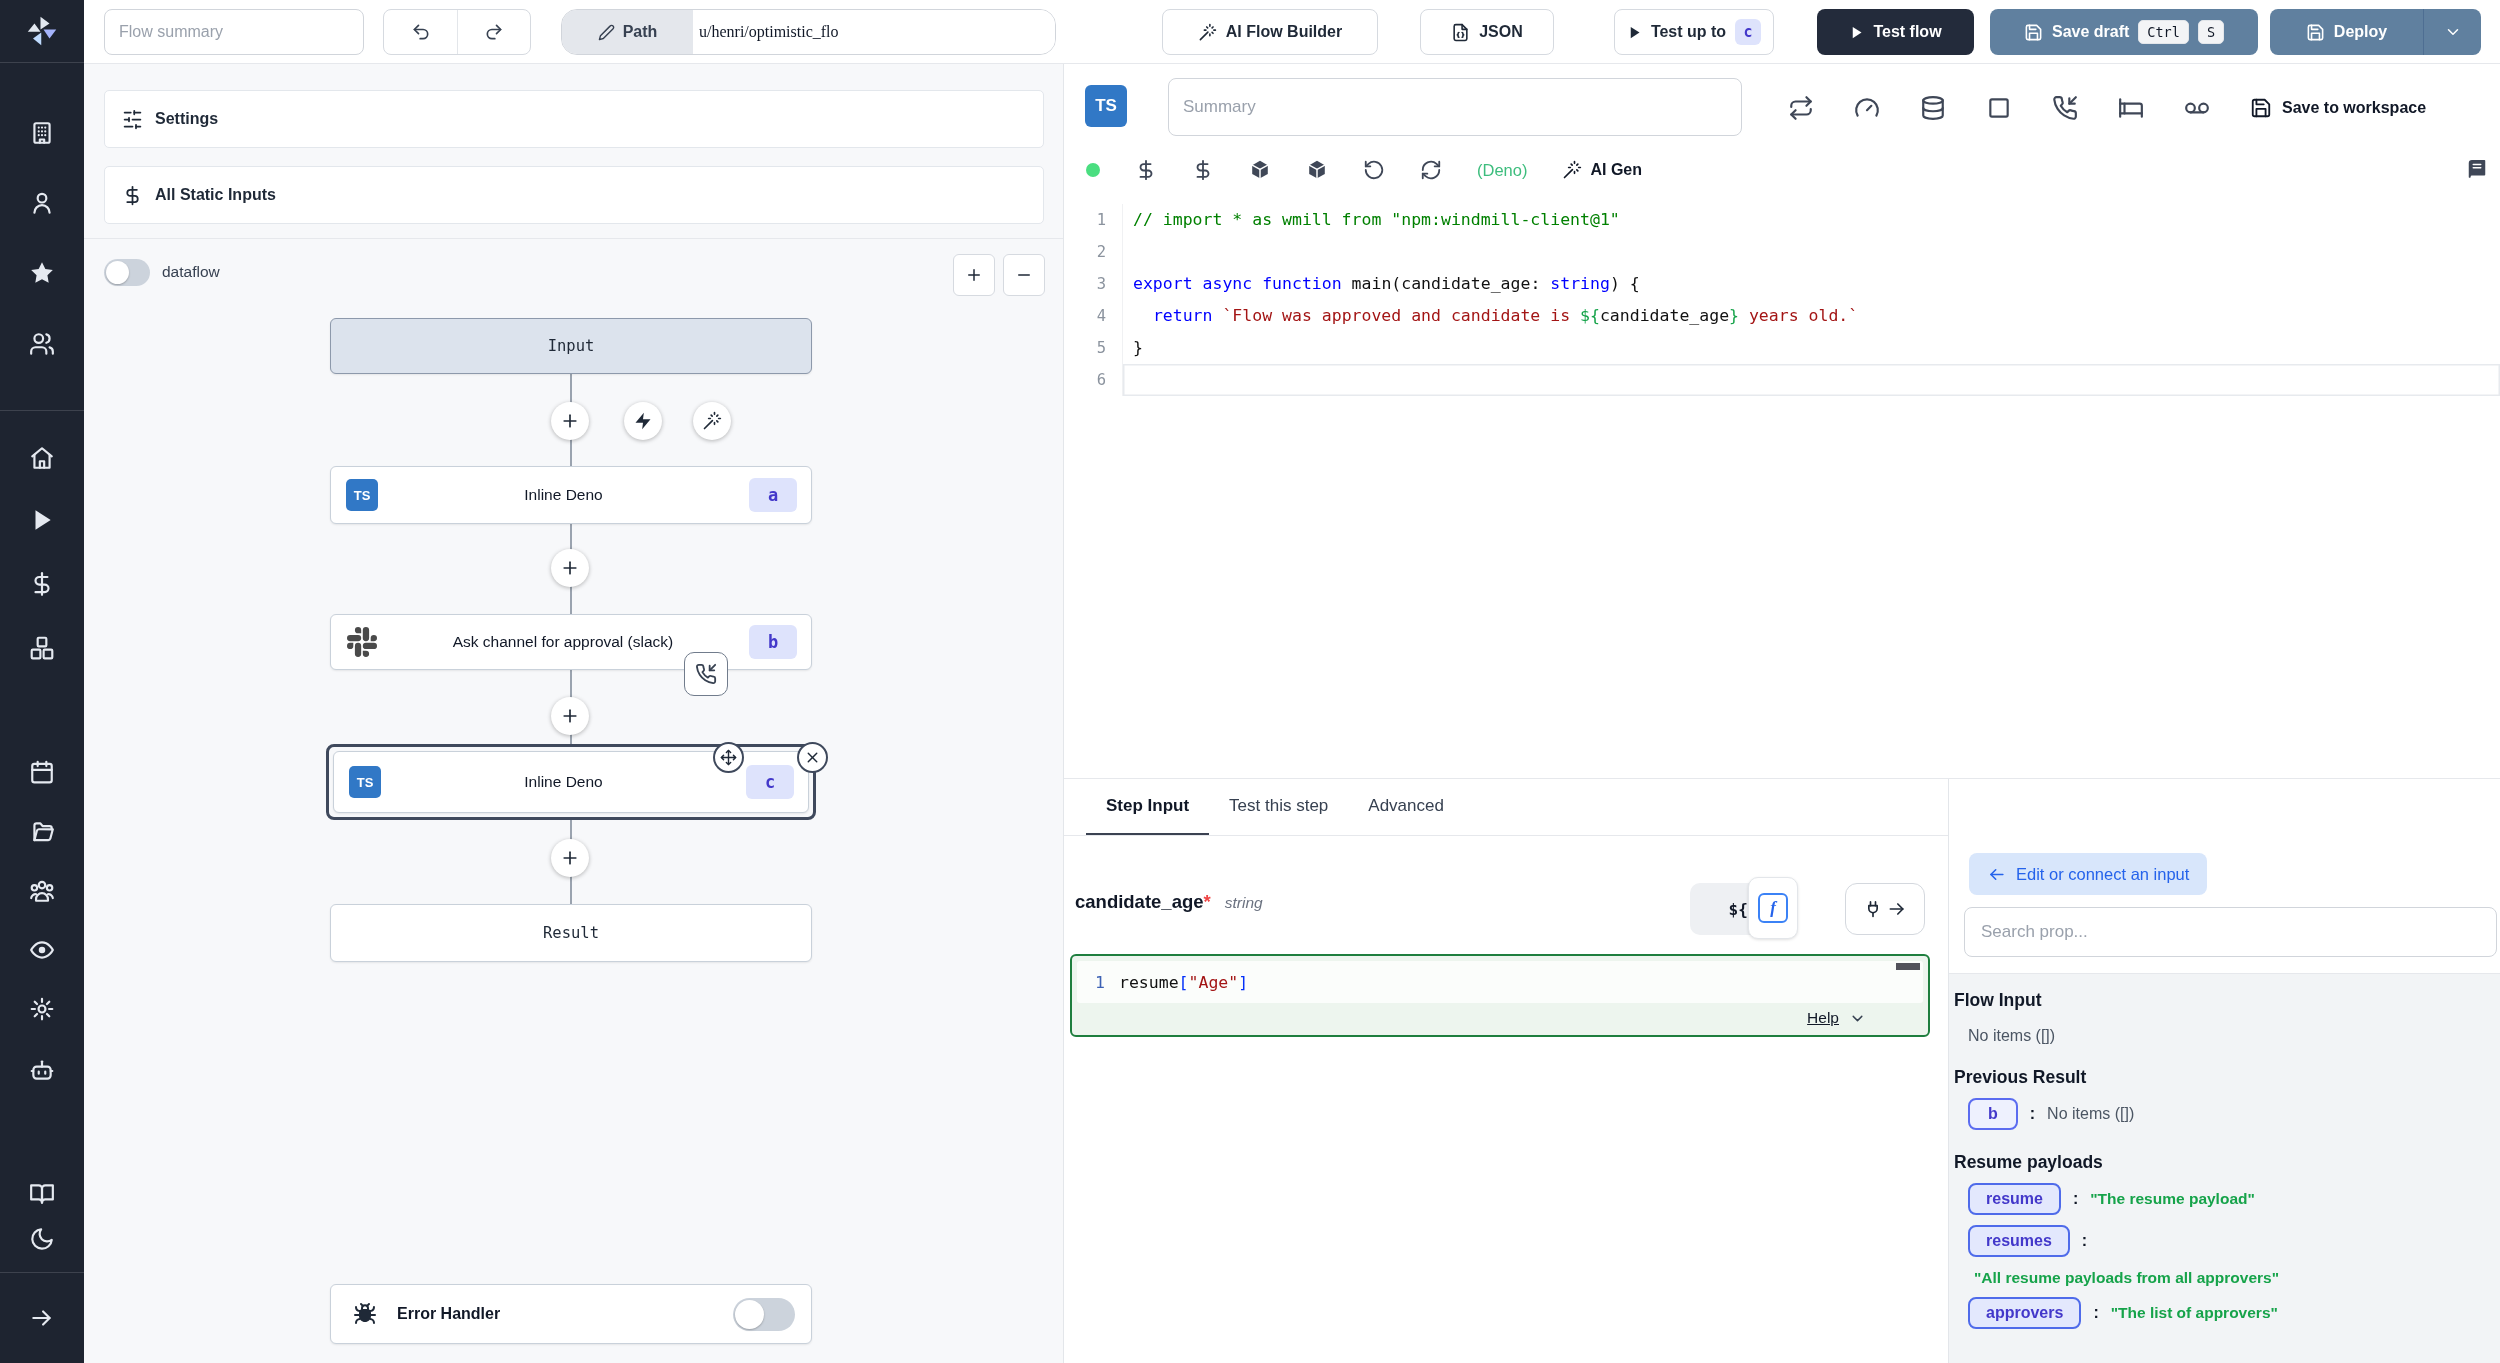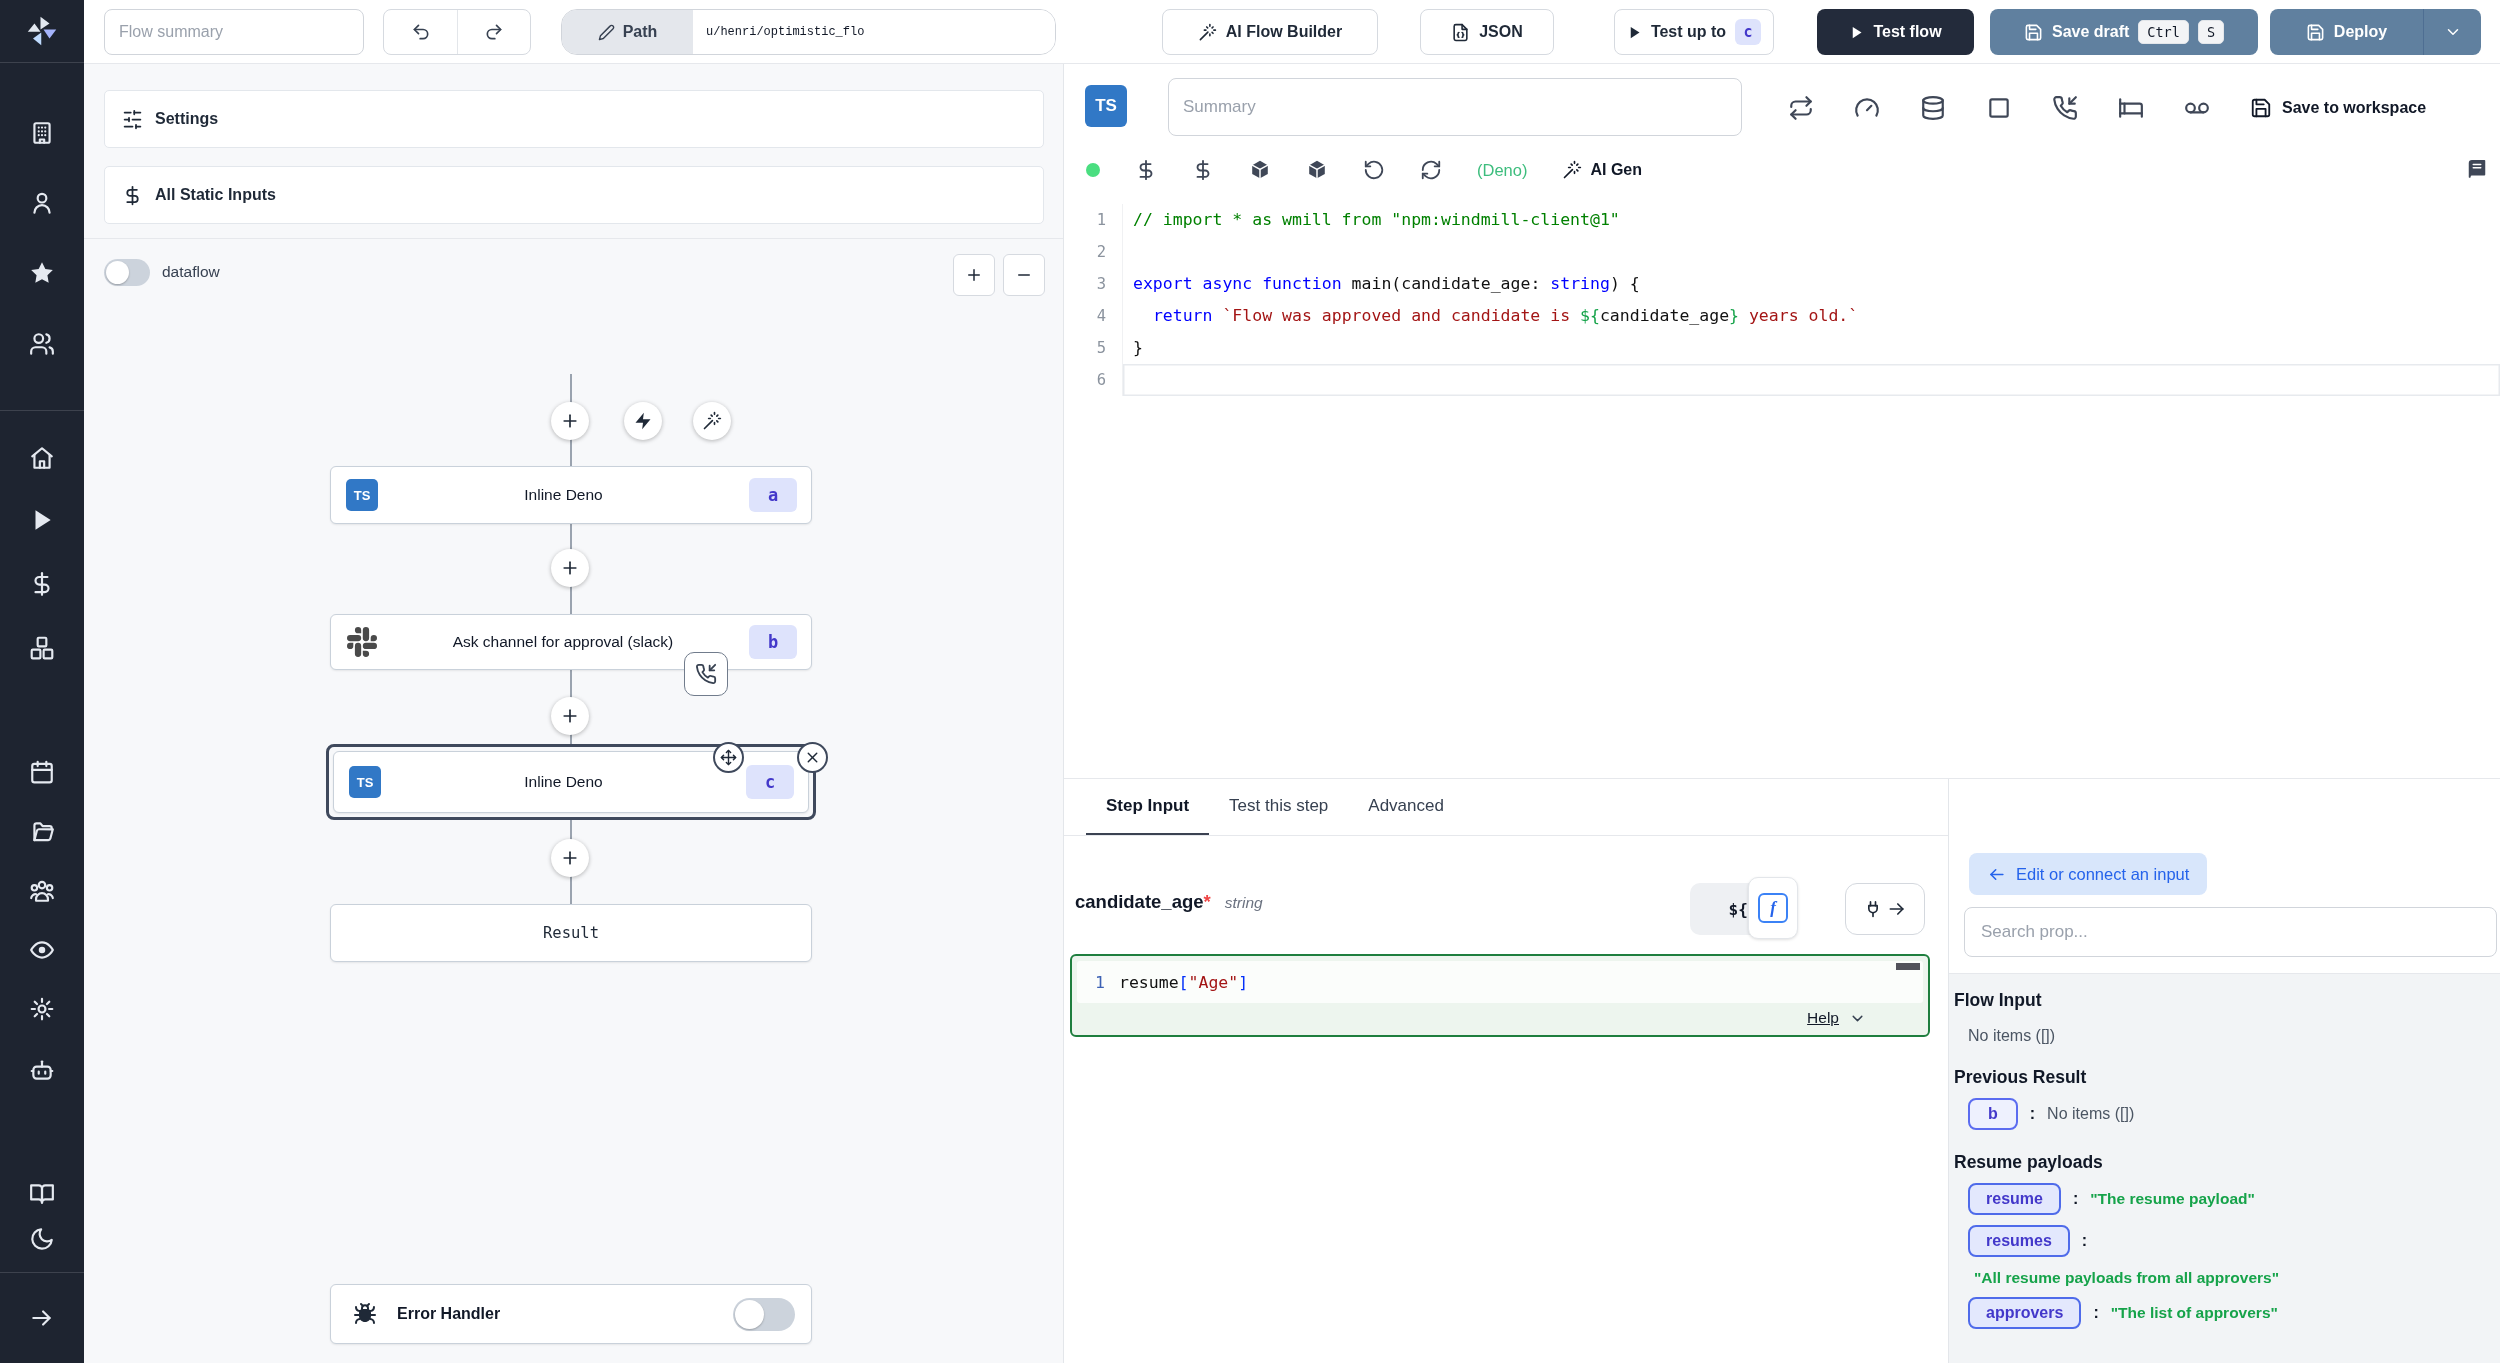--- a/index.html
+++ b/index.html
@@ -34,22 +34,22 @@
   .badge-ind { background:#dee3fc; color:#4338ca; border-radius:6px; font-weight:700;
     font-family:"DejaVu Sans Mono", monospace; display:flex; align-items:center; justify-content:center; }
   .undo-group { position:absolute; left:383px; top:9px; height:46px; display:flex; border:1px solid #d6dae0;
     border-radius:8px; overflow:hidden; background:#fff; }
   .undo-group > div { width:73px; display:flex; align-items:center; justify-content:center; cursor:pointer; color:#374151; }
   .undo-group > div + div { border-left:1px solid #e3e6ea; }
   .path-group { position:absolute; left:561px; top:9px; height:46px; display:flex; border:1px solid #d1d5db; border-radius:16px; overflow:hidden; }
   .path-chip { width:131px; background:#e4e7ec; display:flex; align-items:center; justify-content:center; gap:8px;
     font-weight:600; font-size:16px; color:#374151; }
   .path-chip .ic { width:17px; height:17px; }
-  .path-input { width:362px; border:none; outline:none; padding:0 13px; font-size:12px; color:#111827;
-    font-family:Liberation Mono, monospace; background:#fff; }
+  .path-input { width:362px; border:none; outline:none; padding:0 6px; font-size:16px; color:#111827;
+    font-family:Liberation Serif, serif; background:#fff; }
 
   
   .flow-panel { position:absolute; left:84px; top:64px; width:979px; height:1299px; background:#f7f8fa; }
   .card-row { position:absolute; left:20px; width:940px; height:58px; background:#fff; border:1px solid #e3e7ec;
     border-radius:5px; display:flex; align-items:center; gap:12px; padding:0 17px; font-weight:600;
     font-size:16px; color:#1f2937; cursor:pointer; }
   .card-row .ic { width:21px; height:21px; color:#1f2937; }
   .fp-div { position:absolute; left:0; top:174px; width:979px; height:1px; background:#e6e8ec; }
   .toggle { border-radius:999px; background:#ccd3dc; position:relative; cursor:pointer; }
   .toggle .knob { position:absolute; background:#fff; border-radius:50%; box-shadow:0 1px 2px rgba(0,0,0,.25); }
@@ -439,20 +439,23 @@
     <div class="zoom-btn" style="left:919px; top:190px">
       <span class="ic">
           <svg viewBox="0 0 24 24" fill="none" stroke="currentColor" stroke-width="2" stroke-linecap="round" stroke-linejoin="round">
             <path d="M5 12h14"></path>
           </svg>
         </span>
     </div>
 
     <div class="edge"></div>
 
+    <div class="gnode node-plain" style="top:254px; height:56px; background:#dce3ed; border-color:#8d99ab">
+      <span>Input</span>
+    </div>
 
     <div class="pcircle" style="left:467px; top:338px">
       <span class="ic">
           <svg viewBox="0 0 24 24" fill="none" stroke="currentColor" stroke-width="2" stroke-linecap="round" stroke-linejoin="round">
             <path d="M12 5v14"></path>
             <path d="M5 12h14"></path>
           </svg>
         </span>
     </div>
     <div class="pcircle" style="left:540px; top:338px">

